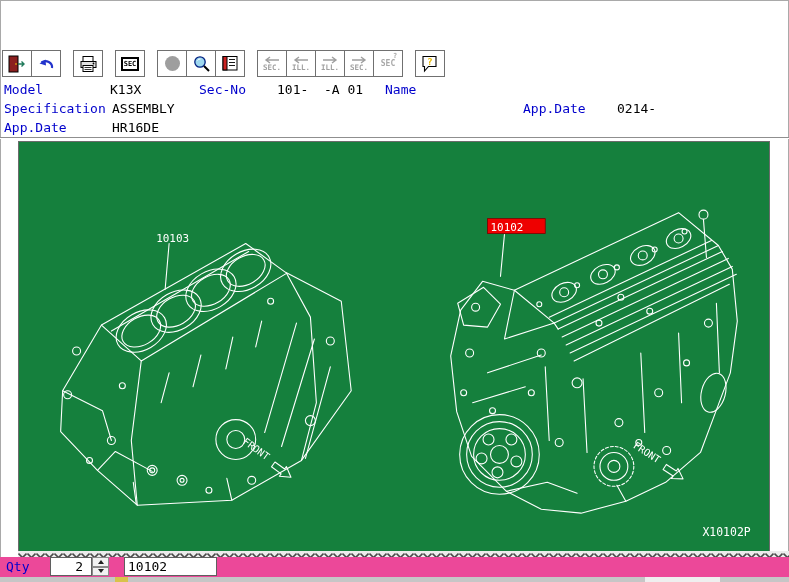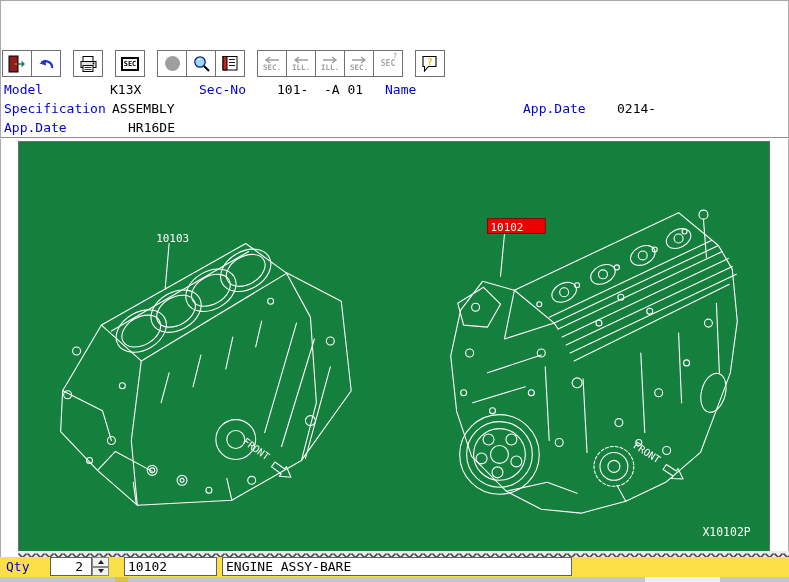--- a/index.html
+++ b/index.html
@@ -52,21 +52,21 @@
   .canvas { position:absolute; left:18px; top:141px; width:752px; height:483px;
             background:#15803d; border:1px solid #6b6b6b; }
   .canvas svg { position:absolute; left:0; top:0; }
   .art { stroke:#fff; stroke-width:1.1; fill:none; stroke-linejoin:round; stroke-linecap:round; }
   .art-txt { font-family:"DejaVu Sans Mono",monospace; fill:#fff; }
 
   
   .zigzag { position:absolute; left:18px; top:547px; width:771px; height:10px; }
 
   
-  .bottombar { position:absolute; left:0; top:557px; width:789px; height:20px; background:#fde047;
+  .bottombar { position:absolute; left:0; top:557px; width:789px; height:20px; background:#ec4899;
                font-family:"DejaVu Sans Mono",monospace; font-size:13px; }
   .qty-lbl { position:absolute; left:6px; top:2px; color:#0000CC; }
   .qty-field { position:absolute; left:50px; top:0px; width:42px; height:19px; border:1px solid #5f5f5f;
                background:#fff; font-family:"DejaVu Sans Mono",monospace; font-size:13px; text-align:right; padding-right:8px; }
   .spin { position:absolute; left:92px; top:0px; width:17px; height:19px; display:flex; flex-direction:column; }
   .spin-btn { flex:1; background:#f2f2f2; border:1px solid #8a8a8a; display:flex; align-items:center; justify-content:center; }
   .tri-up { width:0; height:0; border-left:3px solid transparent; border-right:3px solid transparent; border-bottom:4px solid #222; }
   .tri-dn { width:0; height:0; border-left:3px solid transparent; border-right:3px solid transparent; border-top:4px solid #222; }
   .pn-field { position:absolute; left:124px; top:0px; width:93px; height:19px; border:1px solid #5f5f5f;
               background:#fff; font-family:"DejaVu Sans Mono",monospace; font-size:13px; padding-left:3px; }
@@ -186,21 +186,21 @@
     <span class="lbl row1" style="left:4px">Model</span>
     <span class="val row1" style="left:110px">K13X</span>
     <span class="lbl row1" style="left:199px">Sec-No</span>
     <span class="val row1" style="left:277px">101-  -A 01</span>
     <span class="lbl row1" style="left:385px">Name</span>
     <span class="lbl row2" style="left:4px">Specification</span>
     <span class="val row2" style="left:112px">ASSEMBLY</span>
     <span class="lbl row2" style="left:523px">App.Date</span>
     <span class="val row2" style="left:617px">0214-</span>
     <span class="lbl row3" style="left:4px">App.Date</span>
-    <span class="val row3" style="left:128px">HR16DE</span>
+    <span class="val row3" style="left:112px">HR16DE</span>
   </div>
   <div class="sep"></div>
 
   <div class="canvas">
     <svg width="750" height="403" viewBox="0 0 752 405">
 
       <g class="art">
         <path d="M227,102 L267,131 L323,160 L333,250 L283,320 L213,360 L118,365 L78,330 L41,291 L43,250 L82,184 Z"></path>
         <path d="M82,184 L122,220 L268,132"></path>
         <path d="M92,190 L230,110"></path>
@@ -328,21 +328,20 @@
     <input class="qty-field" value="2" style="">
     <div class="spin">
       <div class="spin-btn">
           <div class="tri-up"></div>
         </div>
       <div class="spin-btn">
           <div class="tri-dn"></div>
         </div>
     </div>
     <input class="pn-field" value="10102" style="">
-    <input class="nm-field" value="ENGINE ASSY-BARE" style="">
   </div>
 
   <div class="strip">
     <div class="yellow"></div>
     <div class="light"></div>
   </div>
 
 </div>
 
 </body></html>

